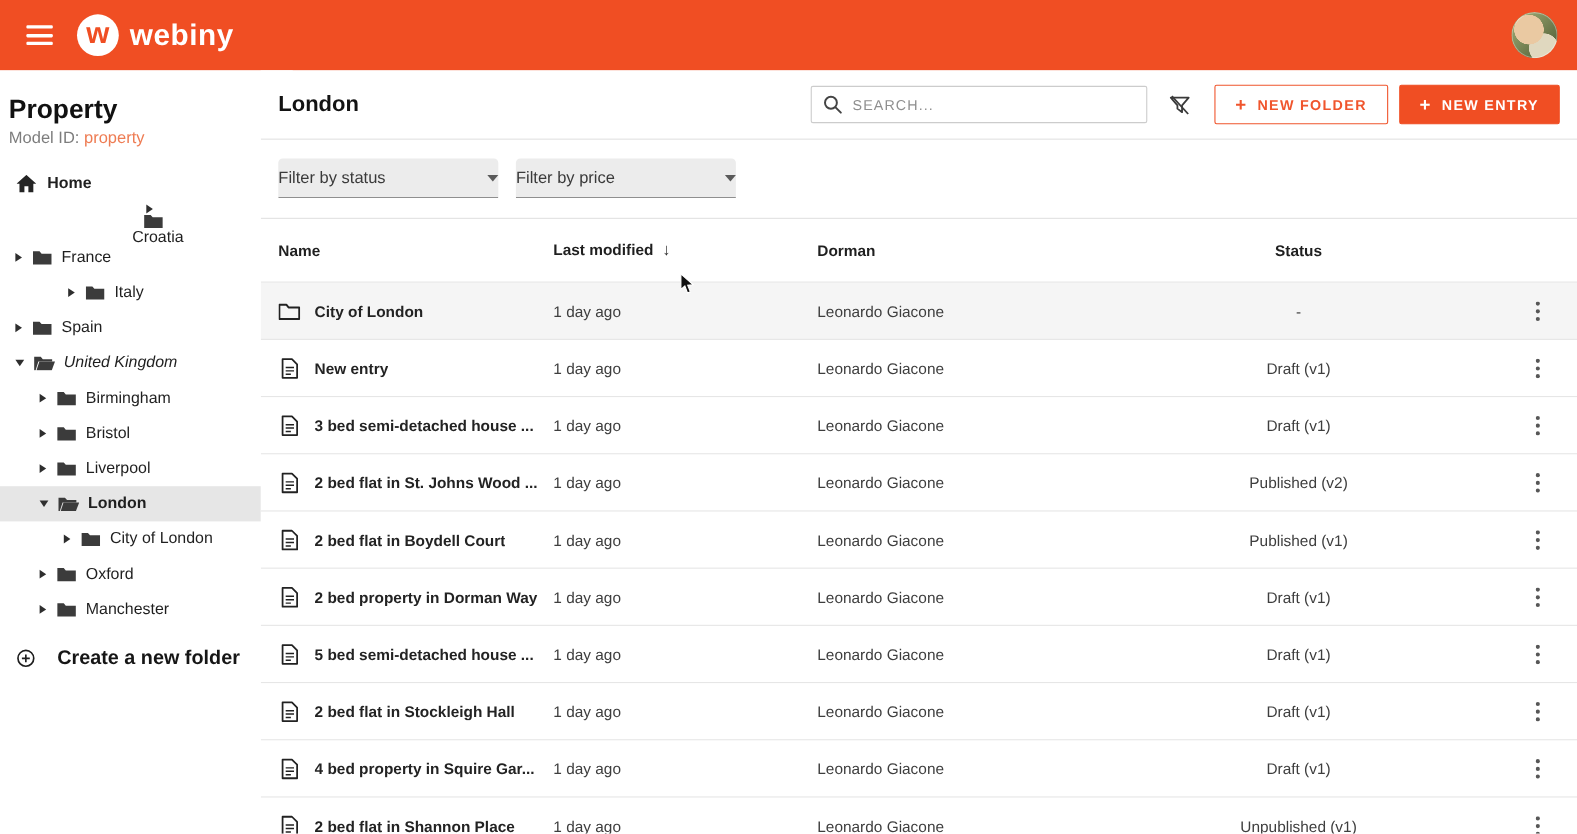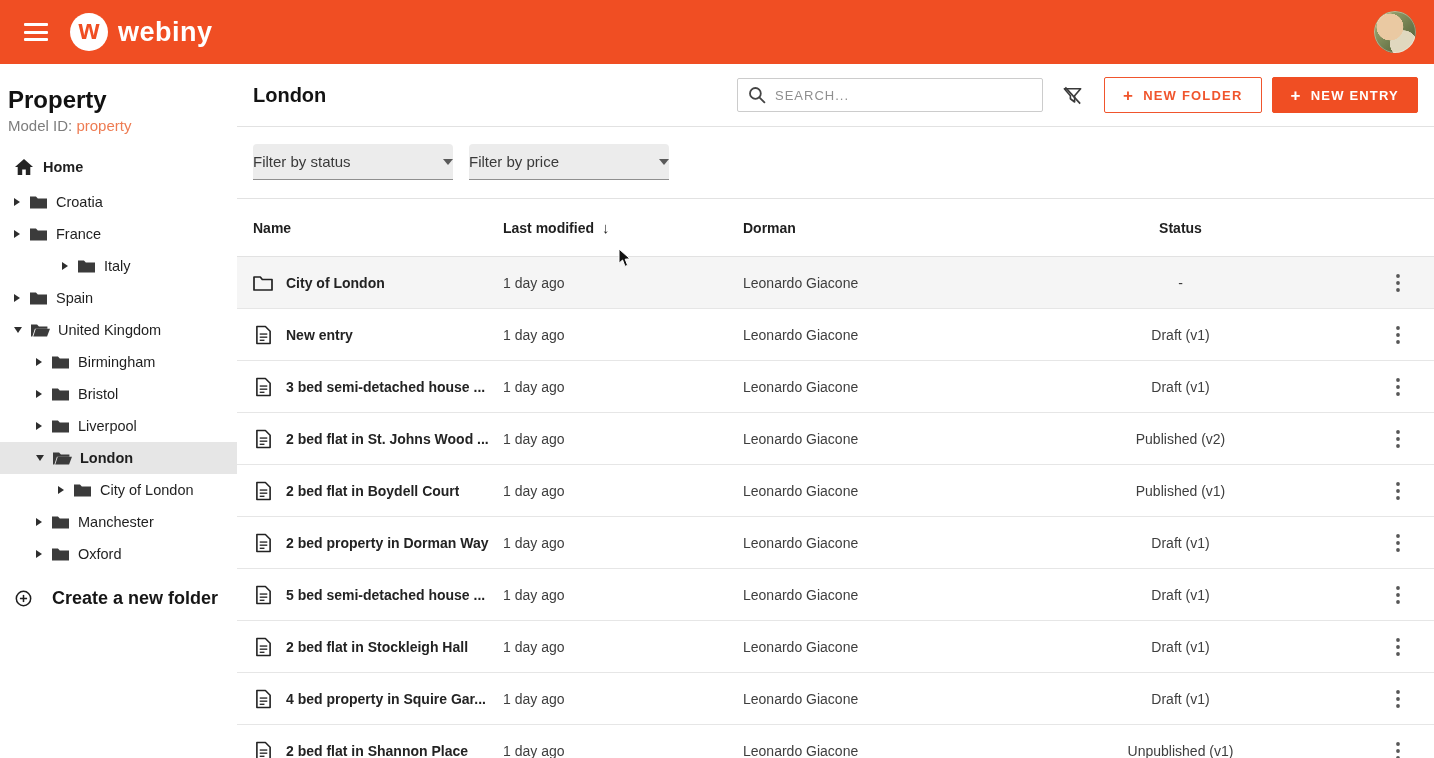--- a/index.html
+++ b/index.html
@@ -165,61 +165,61 @@
   <div class="tree-item home">
     <span class="home-icon">
       <svg width="18" height="16" viewBox="0 0 18 16">
           <path d="M9 0 L18 8 H15.3 V16 H10.8 V10.4 H7.2 V16 H2.7 V8 H0 Z" fill="#242424"></path>
         </svg>
     </span>
     <span>Home</span>
   </div>
 
   <div>
+      <div class="tree-item" style="padding-left: 14px; flex-direction: column;">
+    <span class="arrow arrow-right"></span>
+    <span class="ficon" style="display: flex;">
+      <svg width="17" height="14" viewBox="0 0 20 16">
+            <path d="M0 1.5 H7 L9.2 4 H20 V15.5 H0 Z" fill="#3b3b3b"></path>
+          </svg>
+    </span>
+
+    <span class="tree-label">Croatia</span>
+  </div>
       <div class="tree-item" style="padding-left: 14px;">
     <span class="arrow arrow-right"></span>
     <span class="ficon" style="display: flex;">
       <svg width="17" height="14" viewBox="0 0 20 16">
             <path d="M0 1.5 H7 L9.2 4 H20 V15.5 H0 Z" fill="#3b3b3b"></path>
           </svg>
     </span>
 
-    <span class="tree-label">Croatia</span>
+    <span class="tree-label">France</span>
+  </div>
+      <div class="tree-item" style="padding-left: 14px; margin-left: 48px;">
+    <span class="arrow arrow-right"></span>
+    <span class="ficon" style="display: flex;">
+      <svg width="17" height="14" viewBox="0 0 20 16">
+            <path d="M0 1.5 H7 L9.2 4 H20 V15.5 H0 Z" fill="#3b3b3b"></path>
+          </svg>
+    </span>
+
+    <span class="tree-label">Italy</span>
   </div>
       <div class="tree-item" style="padding-left: 14px;">
     <span class="arrow arrow-right"></span>
     <span class="ficon" style="display: flex;">
       <svg width="17" height="14" viewBox="0 0 20 16">
             <path d="M0 1.5 H7 L9.2 4 H20 V15.5 H0 Z" fill="#3b3b3b"></path>
           </svg>
     </span>
 
-    <span class="tree-label">France</span>
-  </div>
-      <div class="tree-item" style="padding-left: 14px; margin-left: 48px;">
-    <span class="arrow arrow-right"></span>
-    <span class="ficon" style="display: flex;">
-      <svg width="17" height="14" viewBox="0 0 20 16">
-            <path d="M0 1.5 H7 L9.2 4 H20 V15.5 H0 Z" fill="#3b3b3b"></path>
-          </svg>
-    </span>
-
-    <span class="tree-label">Italy</span>
-  </div>
-      <div class="tree-item" style="padding-left: 14px;">
-    <span class="arrow arrow-right"></span>
-    <span class="ficon" style="display: flex;">
-      <svg width="17" height="14" viewBox="0 0 20 16">
-            <path d="M0 1.5 H7 L9.2 4 H20 V15.5 H0 Z" fill="#3b3b3b"></path>
-          </svg>
-    </span>
-
     <span class="tree-label">Spain</span>
   </div>
-      <div class="tree-item" style="padding-left: 14px;">
+      <div class="tree-item" style="padding-left: 14px; font-style: italic;">
     <span class="arrow arrow-down"></span>
 
     <span class="ficon" style="display: flex;">
       <svg width="19" height="14" viewBox="0 0 22 16">
         <path d="M0 1.5 H7 L9.2 4 H19 V6.5 H4.5 L1.6 15.5 H0 Z" fill="#3b3b3b"></path>
         <path d="M5.5 6.5 H22 L18.6 15.5 H2.6 Z" fill="#3b3b3b"></path>
       </svg>
     </span>
     <span class="tree-label">United Kingdom</span>
   </div>
@@ -275,31 +275,31 @@
     <span class="tree-label">City of London</span>
   </div>
       <div class="tree-item" style="padding-left: 36px;">
     <span class="arrow arrow-right"></span>
     <span class="ficon" style="display: flex;">
       <svg width="17" height="14" viewBox="0 0 20 16">
             <path d="M0 1.5 H7 L9.2 4 H20 V15.5 H0 Z" fill="#3b3b3b"></path>
           </svg>
     </span>
 
+    <span class="tree-label">Oxford</span>
+  </div>
+      <div class="tree-item" style="padding-left: 36px;">
+    <span class="arrow arrow-right"></span>
+    <span class="ficon" style="display: flex;">
+      <svg width="17" height="14" viewBox="0 0 20 16">
+            <path d="M0 1.5 H7 L9.2 4 H20 V15.5 H0 Z" fill="#3b3b3b"></path>
+          </svg>
+    </span>
+
     <span class="tree-label">Manchester</span>
-  </div>
-      <div class="tree-item" style="padding-left: 36px;">
-    <span class="arrow arrow-right"></span>
-    <span class="ficon" style="display: flex;">
-      <svg width="17" height="14" viewBox="0 0 20 16">
-            <path d="M0 1.5 H7 L9.2 4 H20 V15.5 H0 Z" fill="#3b3b3b"></path>
-          </svg>
-    </span>
-
-    <span class="tree-label">Oxford</span>
   </div>
     </div>
 
   <div class="create-folder">
     <span style="display:flex;">
       <svg width="17" height="17" viewBox="0 0 18 18">
         <circle cx="9" cy="9" r="7.6" fill="none" stroke="#1e1e1e" stroke-width="1.6"></circle>
         <line x1="9" y1="5.2" x2="9" y2="12.8" stroke="#1e1e1e" stroke-width="1.6"></line>
         <line x1="5.2" y1="9" x2="12.8" y2="9" stroke="#1e1e1e" stroke-width="1.6"></line>
       </svg>

